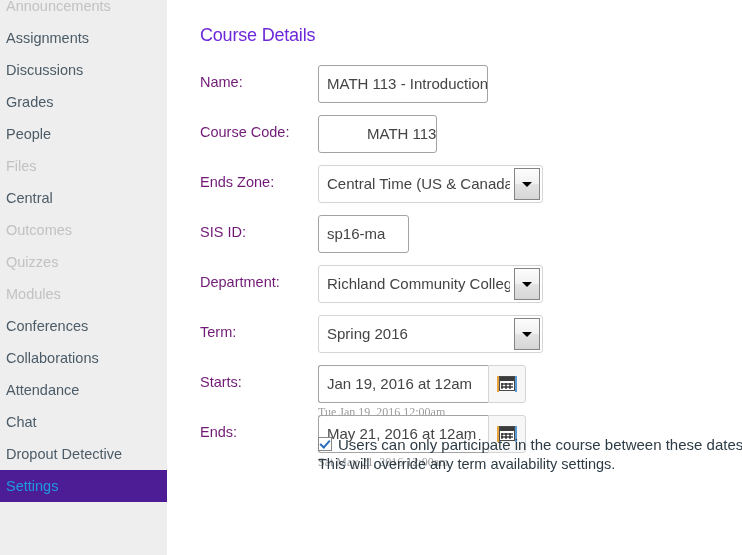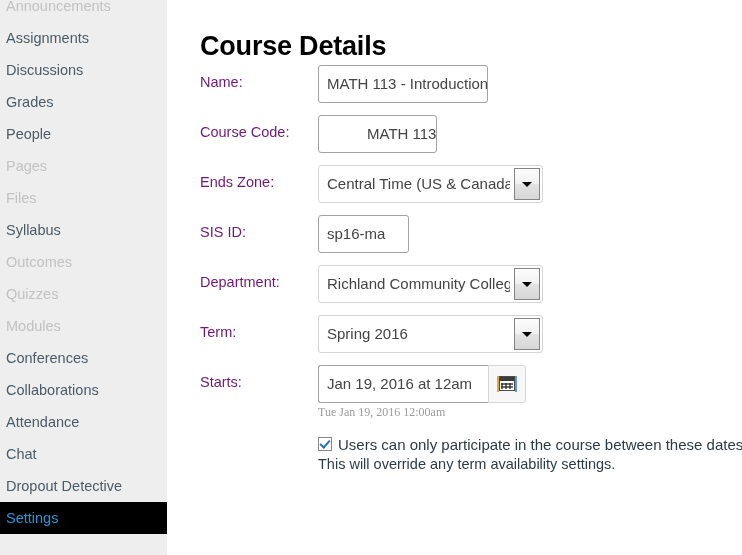--- a/index.html
+++ b/index.html
@@ -34,40 +34,40 @@
     padding: 0 10px 0 6px;
     font-size: 14.5px;
     color: #4b5b67;
     white-space: nowrap;
     box-sizing: border-box;
   }
   .nav-item.dim {
     color: #c2c2c2;
   }
   .nav-item.active {
-    background: #000000;
+    background: #4c1d95;
     color: #1f9ae0;
   }
 
   
   #main {
     position: absolute;
     left: 173px;
     top: 0;
     right: 0;
     height: 555px;
     background: #ffffff;
   }
   #page-title {
     position: absolute;
     left: 27px;
     top: 13px;
-    font-size: 27px;
-    font-weight: bold;
-    color: #000000;
+    font-size: 18px;
+    font-weight: normal;
+    color: #6d28d9;
     letter-spacing: -0.2px;
   }
 
   #form {
     position: absolute;
     left: 0;
     top: 62px;
     width: 100%;
   }
   .row {
@@ -257,23 +257,22 @@
 </style>
 </head>
 <body>
 
 <nav id="sidebar" style="padding-top: 0px;">
     <a class="nav-item dim" style="margin-top: -10px;">Announcements</a>
     <a class="nav-item">Assignments</a>
     <a class="nav-item">Discussions</a>
     <a class="nav-item">Grades</a>
     <a class="nav-item">People</a>
-    <a class="nav-item dim">Pages</a>
     <a class="nav-item dim">Files</a>
-    <a class="nav-item">Syllabus</a>
+    <a class="nav-item">Central</a>
     <a class="nav-item dim">Outcomes</a>
     <a class="nav-item dim">Quizzes</a>
     <a class="nav-item dim">Modules</a>
     <a class="nav-item">Conferences</a>
     <a class="nav-item">Collaborations</a>
     <a class="nav-item">Attendance</a>
     <a class="nav-item">Chat</a>
     <a class="nav-item">Dropout Detective</a>
     <a class="nav-item active">Settings</a>
   </nav>
@@ -343,20 +342,34 @@
           <div class="cal-btn">
             <span class="cal-edge-l"></span>
             <span class="cal-edge-r"></span>
             <span class="cal-ico"></span>
           </div>
         </div>
       </div>
       <span class="hint">Tue Jan 19, 2016 12:00am</span>
     </div>
 
+    <div class="row">
+      <span class="row-label">Ends:</span>
+      <div class="field-wrap">
+        <div class="datebox">
+          <div class="txt date">May 21, 2016 at 12am</div>
+          <div class="cal-btn">
+            <span class="cal-edge-l"></span>
+            <span class="cal-edge-r"></span>
+            <span class="cal-ico"></span>
+          </div>
+        </div>
+      </div>
+      <span class="hint">Sat May 21, 2016 12:00am</span>
+    </div>
 
   </div>
 
   <div id="restrict-block">
     <div class="cb-line">
       <span class="cbox"></span>
       <span class="cb-label">Users can only participate in the course between these dates</span>
     </div>
   </div>
   <div id="override-note">This will override any term availability settings.</div>

